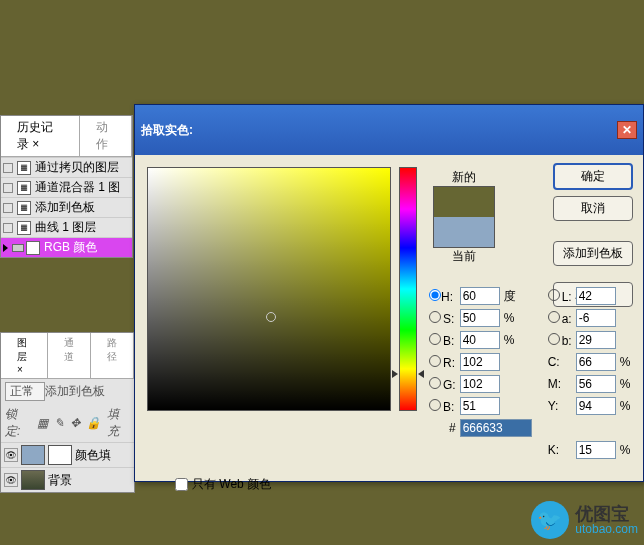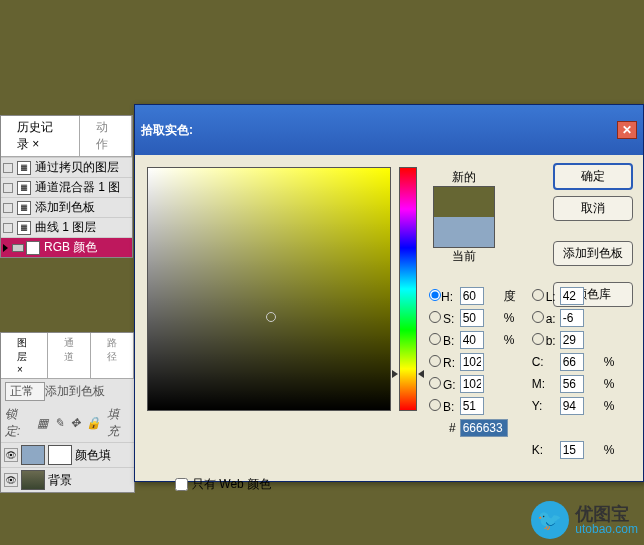--- a/index.html
+++ b/index.html
@@ -5,21 +5,21 @@
 * { margin:0; padding:0; box-sizing:border-box; font-family:"Microsoft YaHei",SimSun,sans-serif; font-size:12px; }
 body { width:644px; height:545px; background:#656231; position:relative; overflow:hidden; }
 
 .hist { position:absolute; left:0; top:115px; width:133px; background:#e4e4e4; border:1px solid #888; }
 .tabs { display:flex; background:#d8d8d8; border-bottom:1px solid #aaa; }
 .tab { padding:3px 16px; border-right:1px solid #aaa; background:#ffffff; cursor:pointer; }
 .tab.dim { color:#888; }
 .hrow { display:flex; align-items:center; padding:1px 2px; border-top:1px solid #ccc; white-space:nowrap; overflow:hidden; }
 .hrow .sw { width:10px; height:10px; border:1px solid #888; margin-right:4px; flex-shrink:0; }
 .hrow .ic { width:14px; height:14px; background:#fff; border:1px solid #666; margin-right:4px; display:flex; align-items:center; justify-content:center; font-size:8px; flex-shrink:0; }
-.hrow.sel { background:#be185d; color:#fff; }
+.hrow.sel { background:#d946ef; color:#fff; }
 .hrow.sel .arrow { width:0;height:0;border-top:4px solid transparent;border-bottom:4px solid transparent;border-left:5px solid #000;margin-right:2px; }
 .hrow.sel .slider { width:12px;height:8px;background:#ccc;border:1px solid #666;margin:0 2px; }
 
 .lay { position:absolute; left:0; top:332px; width:135px; background:#e4e4e4; border:1px solid #888; }
 .lay .tabs .tab { font-size:10px; }
 .opts { display:flex; align-items:center; padding:3px 4px; color:#555; }
 .sel2 { border:1px solid #999; padding:0 10px 0 4px; background:#f4f4f4; }
 .lock { display:flex; align-items:center; padding:2px 4px; gap:6px; color:#555;font-style:italic; }
 .lrow { display:flex; align-items:center; padding:2px 3px; border-top:1px solid #ccc; gap:3px; }
 .eye { width:14px; height:14px; border:1px solid #999; display:flex; align-items:center; justify-content:center; font-size:9px; }
@@ -44,22 +44,22 @@
 .prev { position:absolute; left:298px; top:14px; width:62px; text-align:center; }
 .prev .box { border:1px solid #555; }
 .prev .n { height:30px; background:#666633; }
 .prev .c { height:30px; background:#8ea8c4; }
 
 .btns { position:absolute; right:10px; top:8px; width:80px; display:flex; flex-direction:column; gap:6px; }
 .btn { border:1px solid #666; background:#f4f2e8; padding:3px 0; text-align:center; cursor:pointer; border-radius:4px; }
 .btn.primary { border:2px solid #2a5cb8; }
 
 .fields { position:absolute; left:294px; top:132px; display:grid; grid-template-columns:auto 40px auto 8px auto 40px auto; gap:4px 4px; align-items:center; }
-.fields input[type=text]{ width:24px; border:1px solid #7a96b0; padding:1px 2px; text-align:left; font-size:12px; height:18px; }
-.fields input.hx { width:48px; background:#3a6ea5; color:#fff; }
+.fields input[type=text]{ width:40px; border:1px solid #7a96b0; padding:1px 2px; text-align:left; font-size:12px; height:18px; }
+.fields input.hx { width:72px; background:#3a6ea5; color:#fff; }
 .fields label { white-space:nowrap; }
 .radio { width:12px; height:12px; }
 .circle { display:inline-flex; width:12px; height:12px; border:1px solid #555; border-radius:50%; align-items:center; justify-content:center; margin-right:2px; }
 .wchk { position:absolute; left:12px; bottom:12px; display:flex; align-items:center; gap:4px;padding-left:28px; }
 
 .wm { position:absolute; right:6px; bottom:6px; display:flex; align-items:center; gap:6px; }
 .wm .bird { width:38px;height:38px;border-radius:50%;background:#2aa9e0;display:flex;align-items:center;justify-content:center;color:#fff;font-size:20px; }
 .wm .txt { line-height:1; }
 .wm .t1 { font-size:18px; font-weight:bold; color:#333; }
 .wm .t2 { font-size:12px; color:#2aa9e0; }

